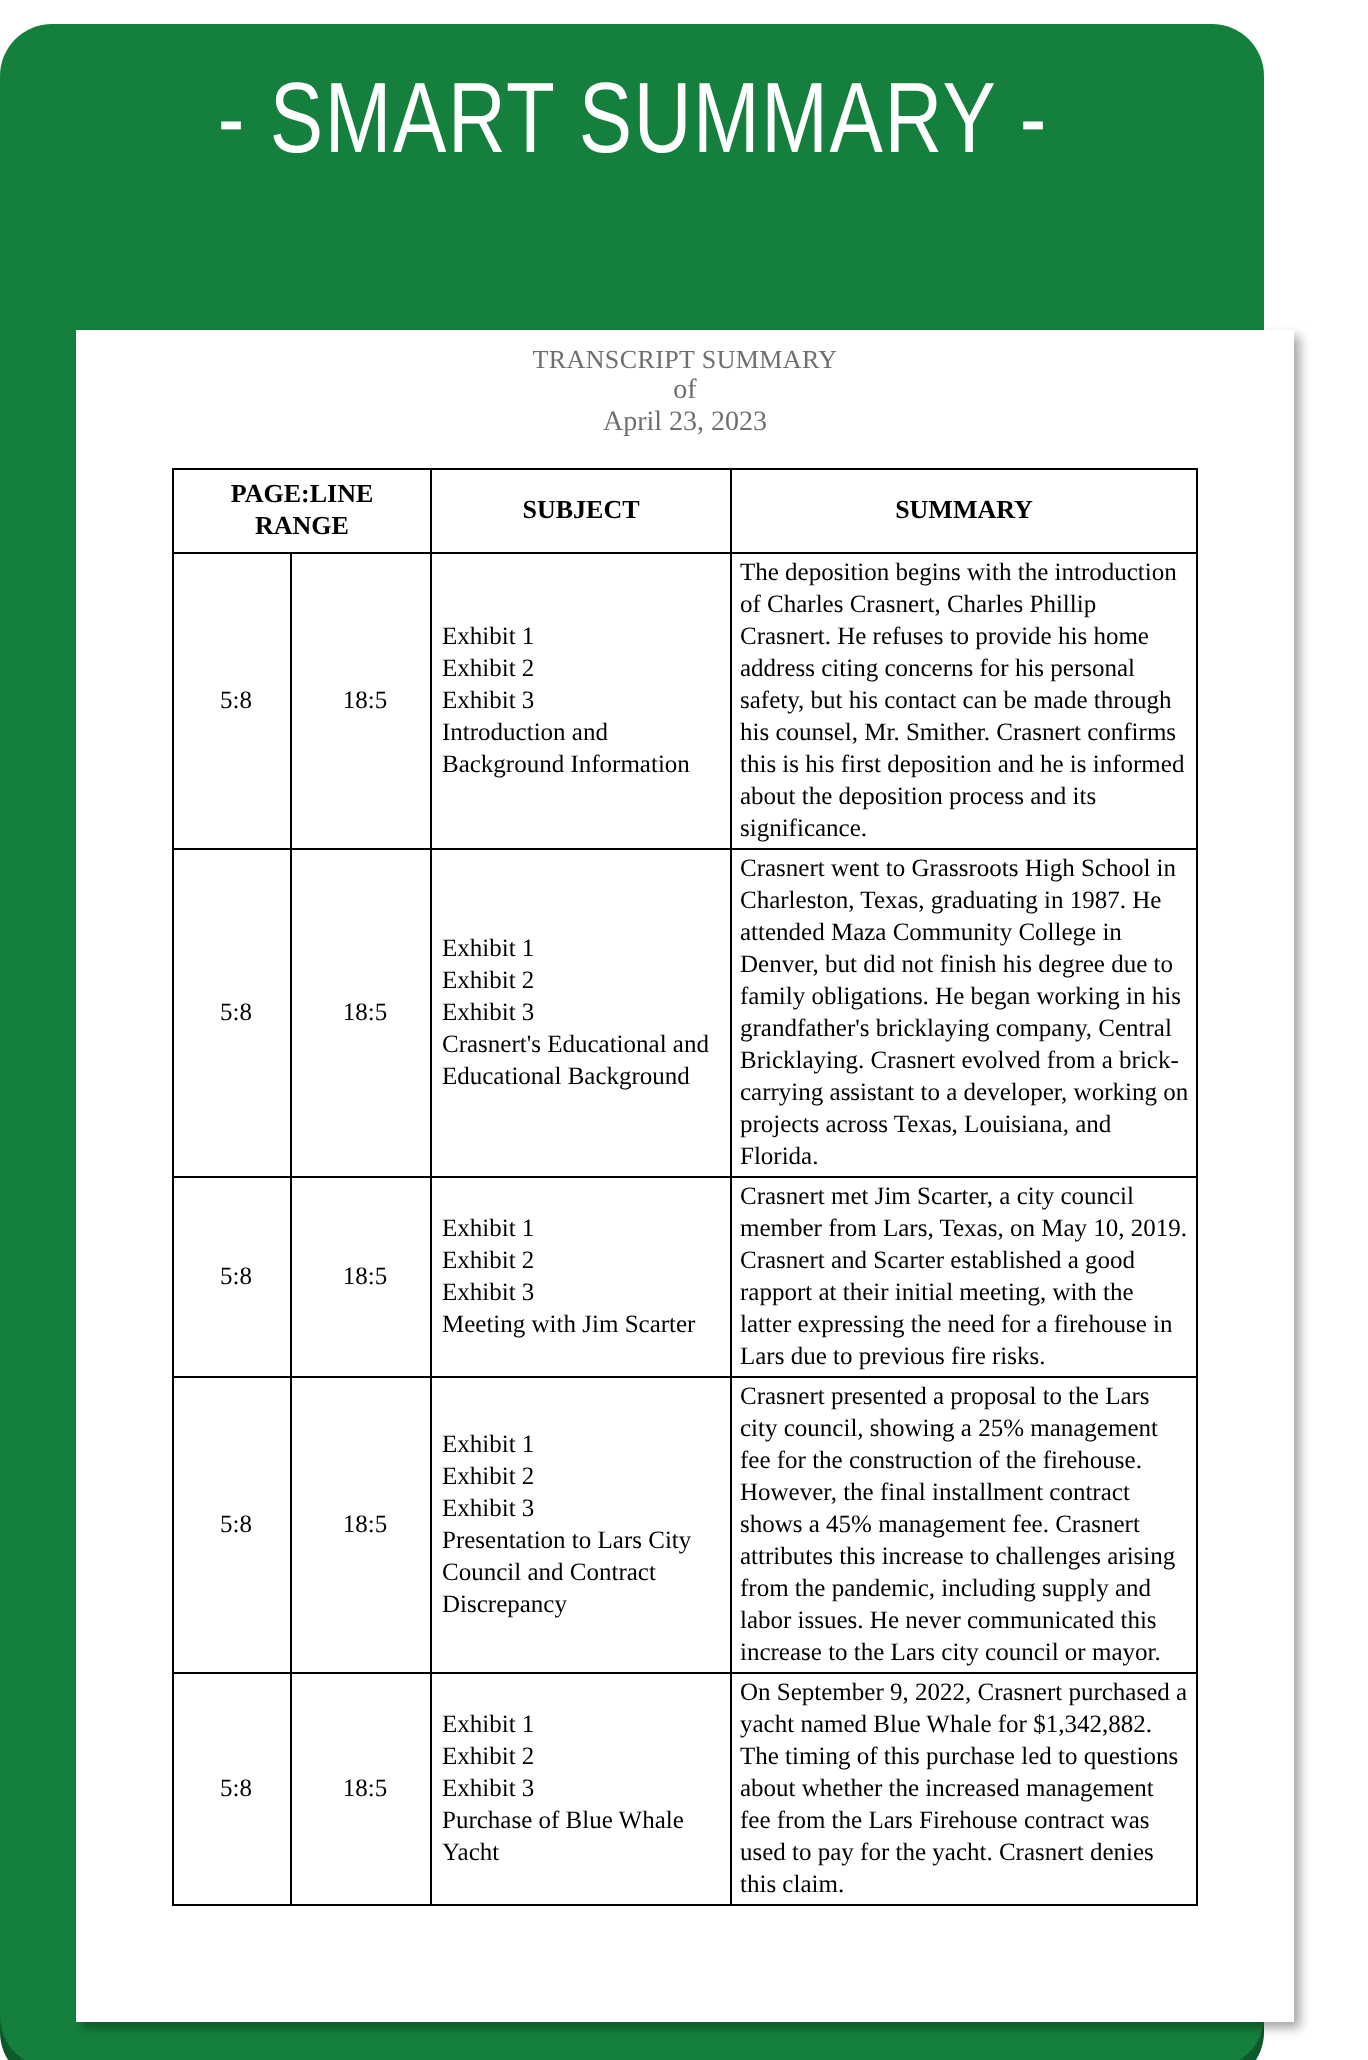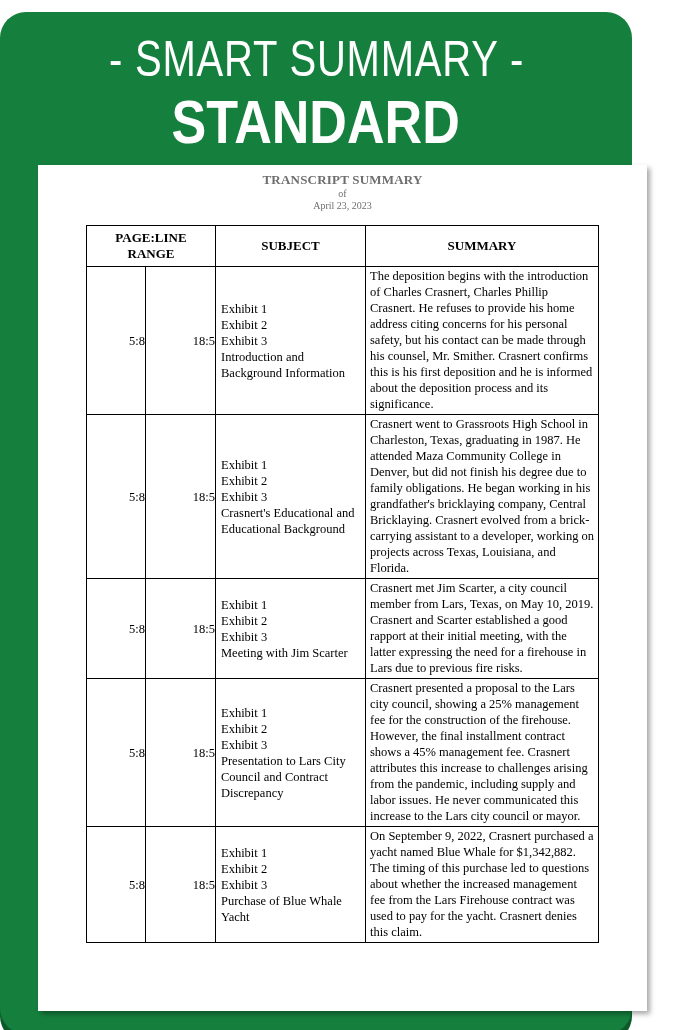--- a/index.html
+++ b/index.html
@@ -50,22 +50,22 @@
     box-shadow: 3px 3px 5px rgba(0,0,0,0.35);
     overflow: hidden;
   }
 
   .doc-title {
     margin-top: 7px;
     text-align: center;
     color: #6E6E6E;
     line-height: 1.2;
   }
-  .doc-title .t-bold { font-weight: bold; font-size: 13px; letter-spacing: 0.2px; }
-  .doc-title .t-small { font-size: 10px; text-align: center; }
+  .doc-title .t-bold { font-weight: normal; font-size: 13px; letter-spacing: 0.2px; }
+  .doc-title .t-small { font-size: 14px; text-align: center; }
 
   table.summary-table {
     width: 512px;
     margin: 13px auto 12px auto;
     border-collapse: collapse;
     table-layout: fixed;
     font-size: 12.5px;
     line-height: 16px;
     color: #000000;
   }
@@ -81,43 +81,40 @@
     font-size: 13px;
     font-weight: bold;
     text-align: center;
     padding: 4px 6px;
     line-height: 1.25;
   }
   .summary-table th.th-range { padding: 4px 18px; }
 
   .summary-table td.cell-page {
     vertical-align: middle;
-    text-align: right;
+    text-align: center;
     padding: 2px 0 2px 4px;
   }
   .summary-table td.cell-subject {
     vertical-align: middle;
     padding: 6px 2px 6px 5px;
   }
   .summary-table td.cell-summary {
     vertical-align: top;
     padding: 1px 3px 2px 4px;
   }
 </style>
 </head>
 <body>
 
 <div class="card">
 
   <div class="banner">
     <div>
       <span class="banner-subtitle">- SMART SUMMARY -</span>
-    </div>
-    <div class="banner-title-row">
-      <span class="banner-title">STANDARD</span>
     </div>
   </div>
 
   <div class="page">
 
     <div class="doc-title">
       <div class="t-bold">TRANSCRIPT SUMMARY</div>
       <div class="t-small">of</div>
       <div class="t-small">April 23, 2023</div>
     </div>

